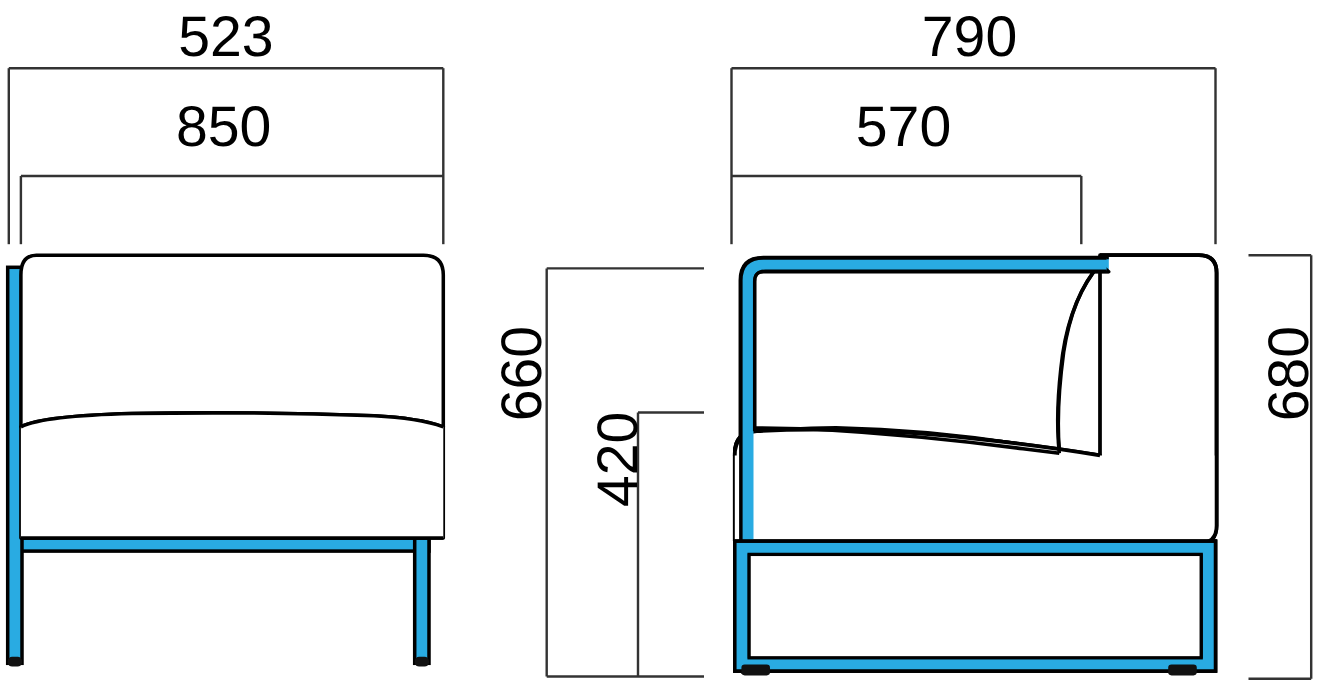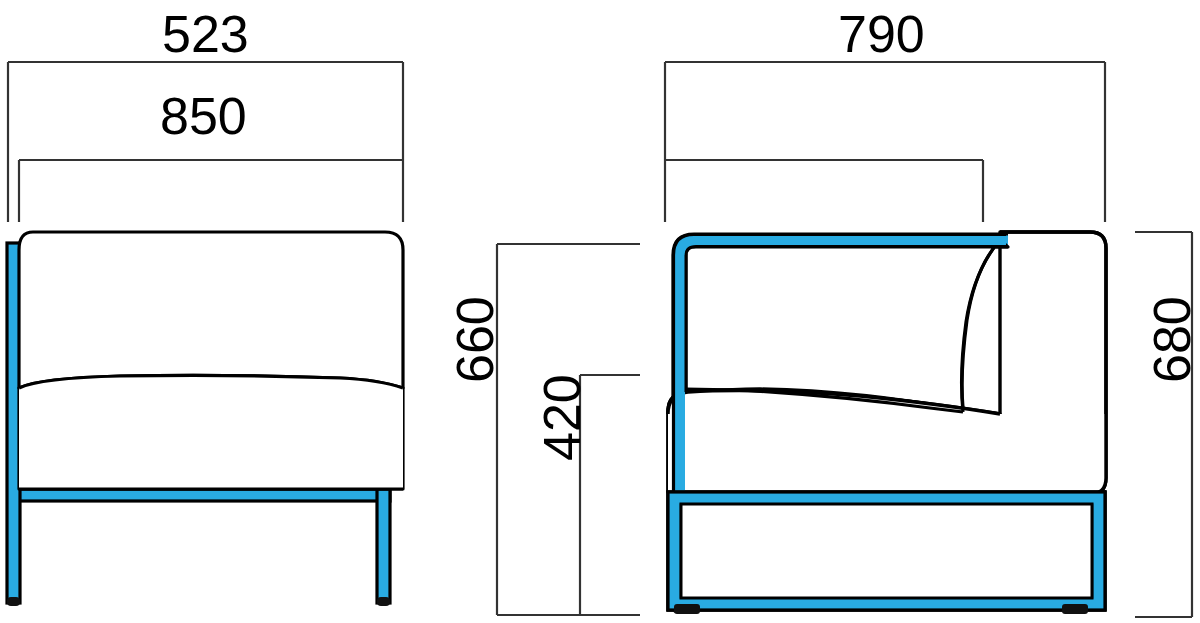--- a/index.html
+++ b/index.html
@@ -154,20 +154,21 @@
       <rect x="681" y="504" width="411" height="94" fill="#ffffff" stroke="#000000" stroke-width="3.0"></rect>
       <rect x="668" y="492" width="437" height="118" fill="none" stroke="#000000" stroke-width="3.2"></rect>
       <rect x="674" y="604" width="26" height="10" rx="3" fill="#111111"></rect>
       <rect x="1062" y="604" width="26" height="10" rx="3" fill="#111111"></rect>
     </g>
   </svg>
 
   <div class="dimtext t706">523</div>
   <div class="dimtext t690">850</div>
   <div class="dimtext t790">790</div>
+  <div class="dimtext t570">570</div>
 
   <div class="vwrap v660">
     <span class="dimtext vrot" style="position:static;">660</span>
   </div>
   <div class="vwrap v420">
     <span class="dimtext vrot" style="position:static;">420</span>
   </div>
   <div class="vwrap v680">
     <span class="dimtext vrot" style="position:static;">680</span>
   </div>

